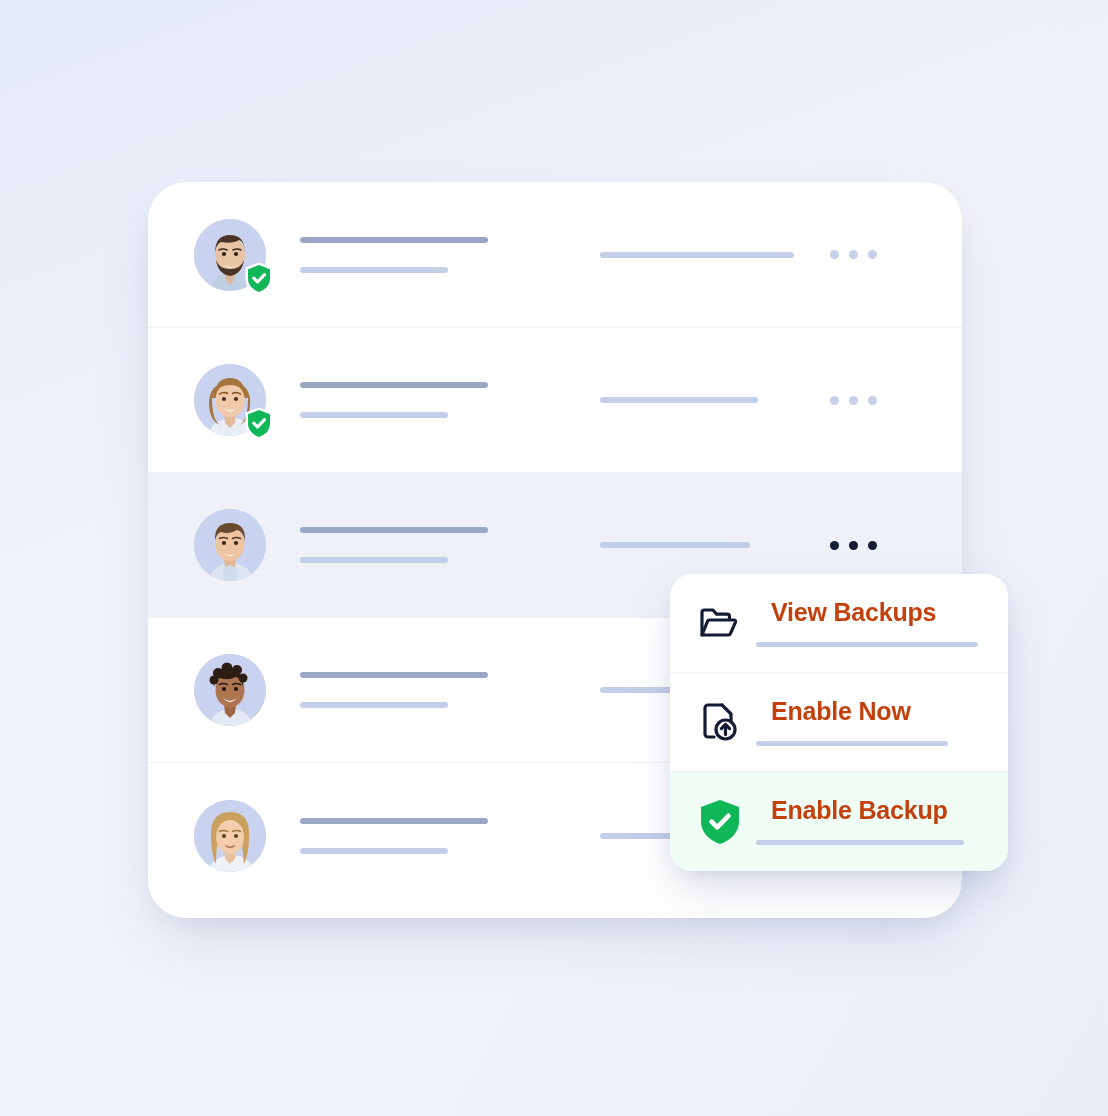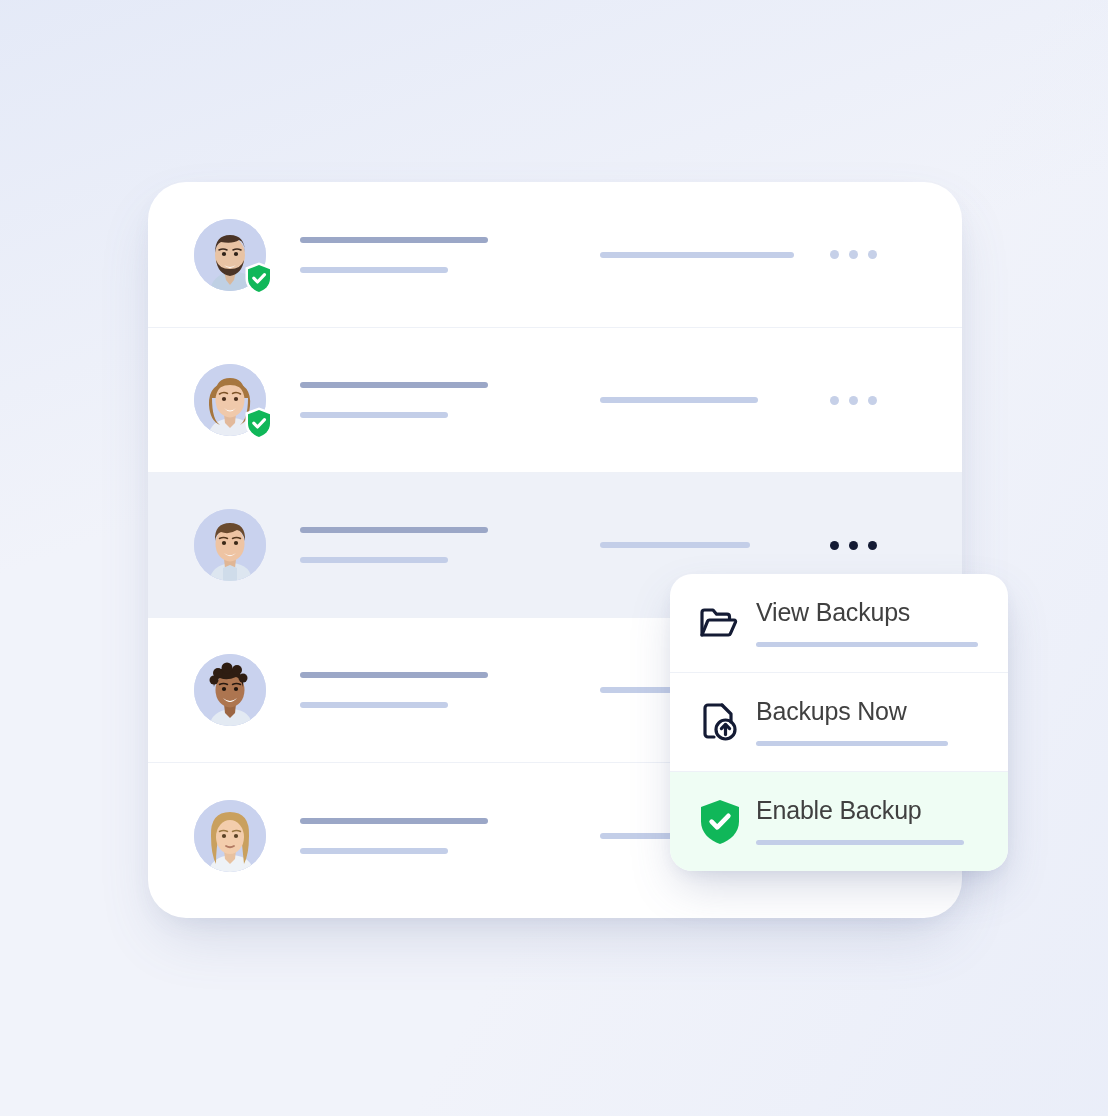--- a/index.html
+++ b/index.html
@@ -187,24 +187,25 @@
 
   .menu-body {
     flex: 1 1 auto;
     margin-left: 12px;
     display: flex;
     flex-direction: column;
     justify-content: center;
   }
   .menu-label {
     font-size: 25px;
-    font-weight: normal;
-    color: #404040;
+    font-weight: bold;
+    color: #c2410c;
     letter-spacing: -0.2px;
     line-height: 1;
+    margin-left: 15px;
   }
   .menu-underline {
     margin-top: 17px;
     height: 5px;
     border-radius: 3px;
     background: #c3cee8;
   }
 </style>
 </head>
 <body>
@@ -444,21 +445,21 @@
       <div class="menu-icon">
         <svg width="42" height="42" viewBox="0 0 42 42" xmlns="http://www.w3.org/2000/svg">
           <path d="M24 4 H10 a3 3 0 0 0-3 3 v26 a3 3 0 0 0 3 3 h6" fill="none" stroke="#141b34" stroke-width="3.2" stroke-linecap="round" stroke-linejoin="round"></path>
           <path d="M24 4 l9 9 v8" fill="none" stroke="#141b34" stroke-width="3.2" stroke-linecap="round" stroke-linejoin="round"></path>
           <circle cx="27.5" cy="28.5" r="9.5" fill="none" stroke="#141b34" stroke-width="3.2"></circle>
           <path d="M27.5 33.6 V23.8" stroke="#141b34" stroke-width="3.2" stroke-linecap="round"></path>
           <path d="M23.4 27.6 l4.1-4.2 l4.1 4.2" fill="none" stroke="#141b34" stroke-width="3.2" stroke-linecap="round" stroke-linejoin="round"></path>
         </svg>
       </div>
       <div class="menu-body">
-        <div class="menu-label">Backups Now</div>
+        <div class="menu-label">Enable Now</div>
         <div class="menu-underline" style="width:192px"></div>
       </div>
     </div>
 
     <div class="menu-item highlighted">
       <div class="menu-icon">
         <svg width="44" height="48" viewBox="0 0 44 48" xmlns="http://www.w3.org/2000/svg">
           <path d="M22 2 L41 9 v14.5 C41 34.6 32.4 42.6 22 46 C11.6 42.6 3 34.6 3 23.5 V9 Z" fill="#10b759"></path>
           <path d="M13.6 23.6 l5.6 5.8 l11.2-11.6" stroke="#fff" stroke-width="4.6" fill="none" stroke-linecap="round" stroke-linejoin="round"></path>
         </svg>

